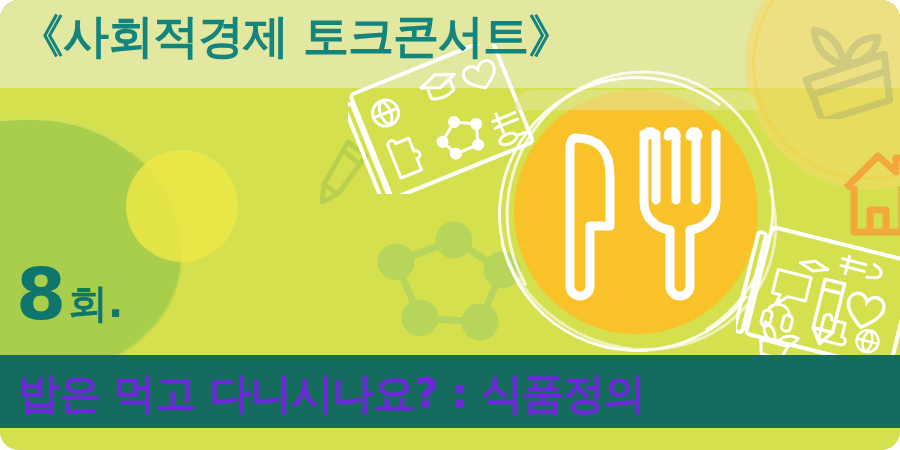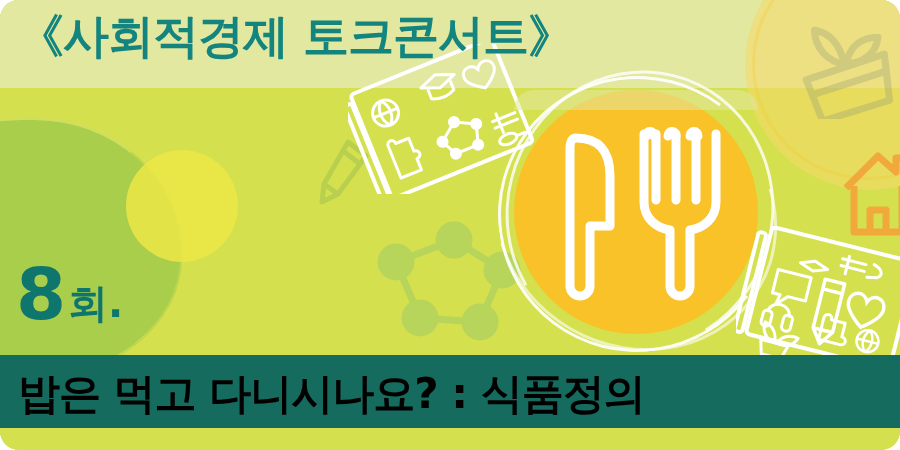--- a/index.html
+++ b/index.html
@@ -105,21 +105,21 @@
   }
   #episode-number{font-size:72px;font-weight:bold;vertical-align:-2px;}
   #episode-unit{font-size:40px;font-weight:bold;margin-left:2px;}
 
   #subtitle-bar{
     position:absolute;left:0;top:355px;width:900px;height:73px;
     background:#146b5e;
   }
   #subtitle-text{
     position:absolute;left:18px;top:366px;
-    font-size:42px;font-weight:bold;color:#000000;
+    font-size:42px;font-weight:bold;color:#6d28d9;
     white-space:nowrap;letter-spacing:-1px;
     font-family:"DejaVu Sans","Liberation Sans",sans-serif;
   }
 </style>
 </head>
 <body>
 
 <div id="banner">
 
   <div class="layer" id="bg-base"></div>

